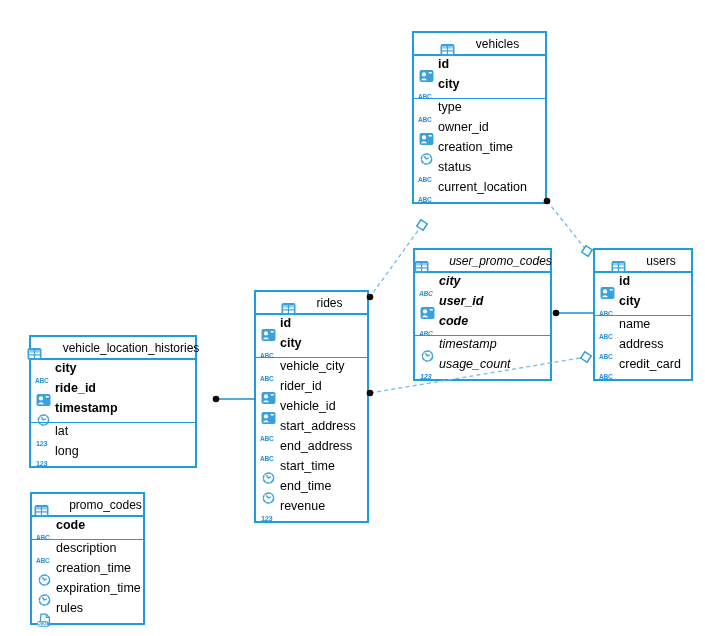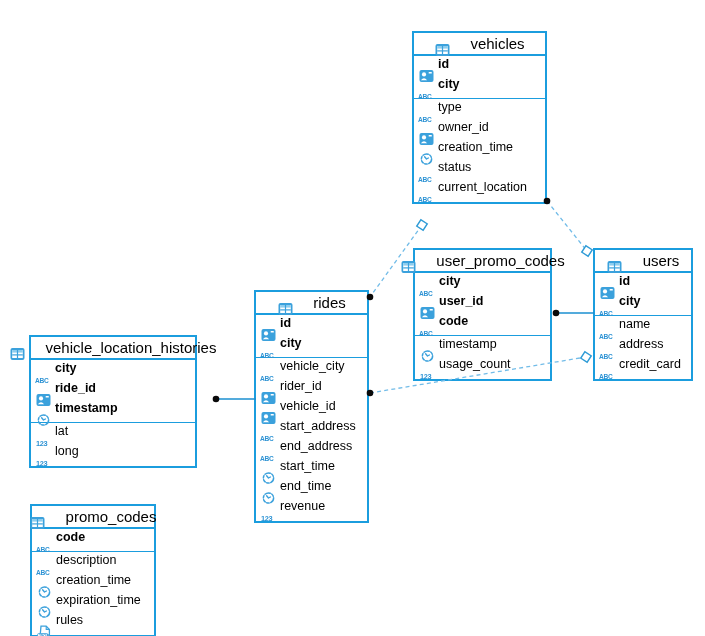--- a/index.html
+++ b/index.html
@@ -7,21 +7,21 @@
     position:relative;width:705px;height:636px;background:#ffffff;overflow:hidden;
     font-family:"Liberation Sans",sans-serif;
   }
   .er-table{
     position:absolute;background:#ffffff;border:2px solid var(--border,#1b9dde);
     box-sizing:border-box;z-index:1;
   }
   .er-header{
     display:flex;align-items:center;justify-content:center;gap:20px;
     height:21px;border-bottom:2px solid var(--border,#1b9dde);
-    font-size:15px;color:#000;white-space:nowrap;
+    font-size:12px;color:#000;white-space:nowrap;
   }
   .er-pk{border-bottom:1.5px solid var(--border,#1b9dde);padding:1px 0;}
   .er-cols{padding:1px 0 2px 0;}
   .row{
     display:flex;align-items:flex-start;gap:4px;height:20px;padding-left:4px;
     font-size:12.5px;color:#000;white-space:nowrap;box-sizing:border-box;
   }
   .row.pk .label{font-weight:700;}
   .icon{display:inline-flex;width:16px;justify-content:center;flex:0 0 16px;margin-top:12px;}
   .icon svg{display:block;}
@@ -121,21 +121,21 @@
           <div class="row ">
             <span class="icon">
               <svg width="16" height="14" viewBox="0 0 16 14">
                 <text x="0" y="9.5" font-family="Liberation Sans,sans-serif" font-size="6.6" font-weight="bold" letter-spacing="-0.3" fill="#2e93d4">ABC</text>
               </svg>
             </span>
             <span class="label">current_location</span>
           </div>
         </div>
       </div>
-      <div class="er-table" style="left: 413px; top: 248px; width: 139px;">
+      <div class="er-table" style="left: 413px; top: 248px; width: 139px; font-style: italic;">
         <div class="er-header">
           <span class="icon">
             <svg width="15" height="14" viewBox="0 0 15 14">
               <rect x="0.5" y="1" width="14" height="12" rx="2" fill="#3ba1dc"></rect>
               <rect x="2.2" y="3" width="10.6" height="8" fill="#ffffff"></rect>
               <rect x="2.2" y="3" width="10.6" height="2.6" fill="#8ecdee"></rect>
               <rect x="6.9" y="3" width="1.2" height="8" fill="#3ba1dc"></rect>
               <rect x="2.2" y="7.3" width="10.6" height="1.2" fill="#3ba1dc"></rect>
             </svg>
           </span>
@@ -415,21 +415,21 @@
           <div class="row ">
             <span class="icon">
               <svg width="16" height="14" viewBox="0 0 16 14">
                 <text x="1" y="10" font-family="Liberation Sans,sans-serif" font-size="7.4" font-weight="bold" letter-spacing="-0.3" fill="#2e93d4">123</text>
               </svg>
             </span>
             <span class="label">long</span>
           </div>
         </div>
       </div>
-      <div class="er-table" style="left: 30px; top: 504px; width: 126px;">
+      <div class="er-table" style="left: 30px; top: 492px; width: 115px;">
         <div class="er-header">
           <span class="icon">
             <svg width="15" height="14" viewBox="0 0 15 14">
               <rect x="0.5" y="1" width="14" height="12" rx="2" fill="#3ba1dc"></rect>
               <rect x="2.2" y="3" width="10.6" height="8" fill="#ffffff"></rect>
               <rect x="2.2" y="3" width="10.6" height="2.6" fill="#8ecdee"></rect>
               <rect x="6.9" y="3" width="1.2" height="8" fill="#3ba1dc"></rect>
               <rect x="2.2" y="7.3" width="10.6" height="1.2" fill="#3ba1dc"></rect>
             </svg>
           </span>

